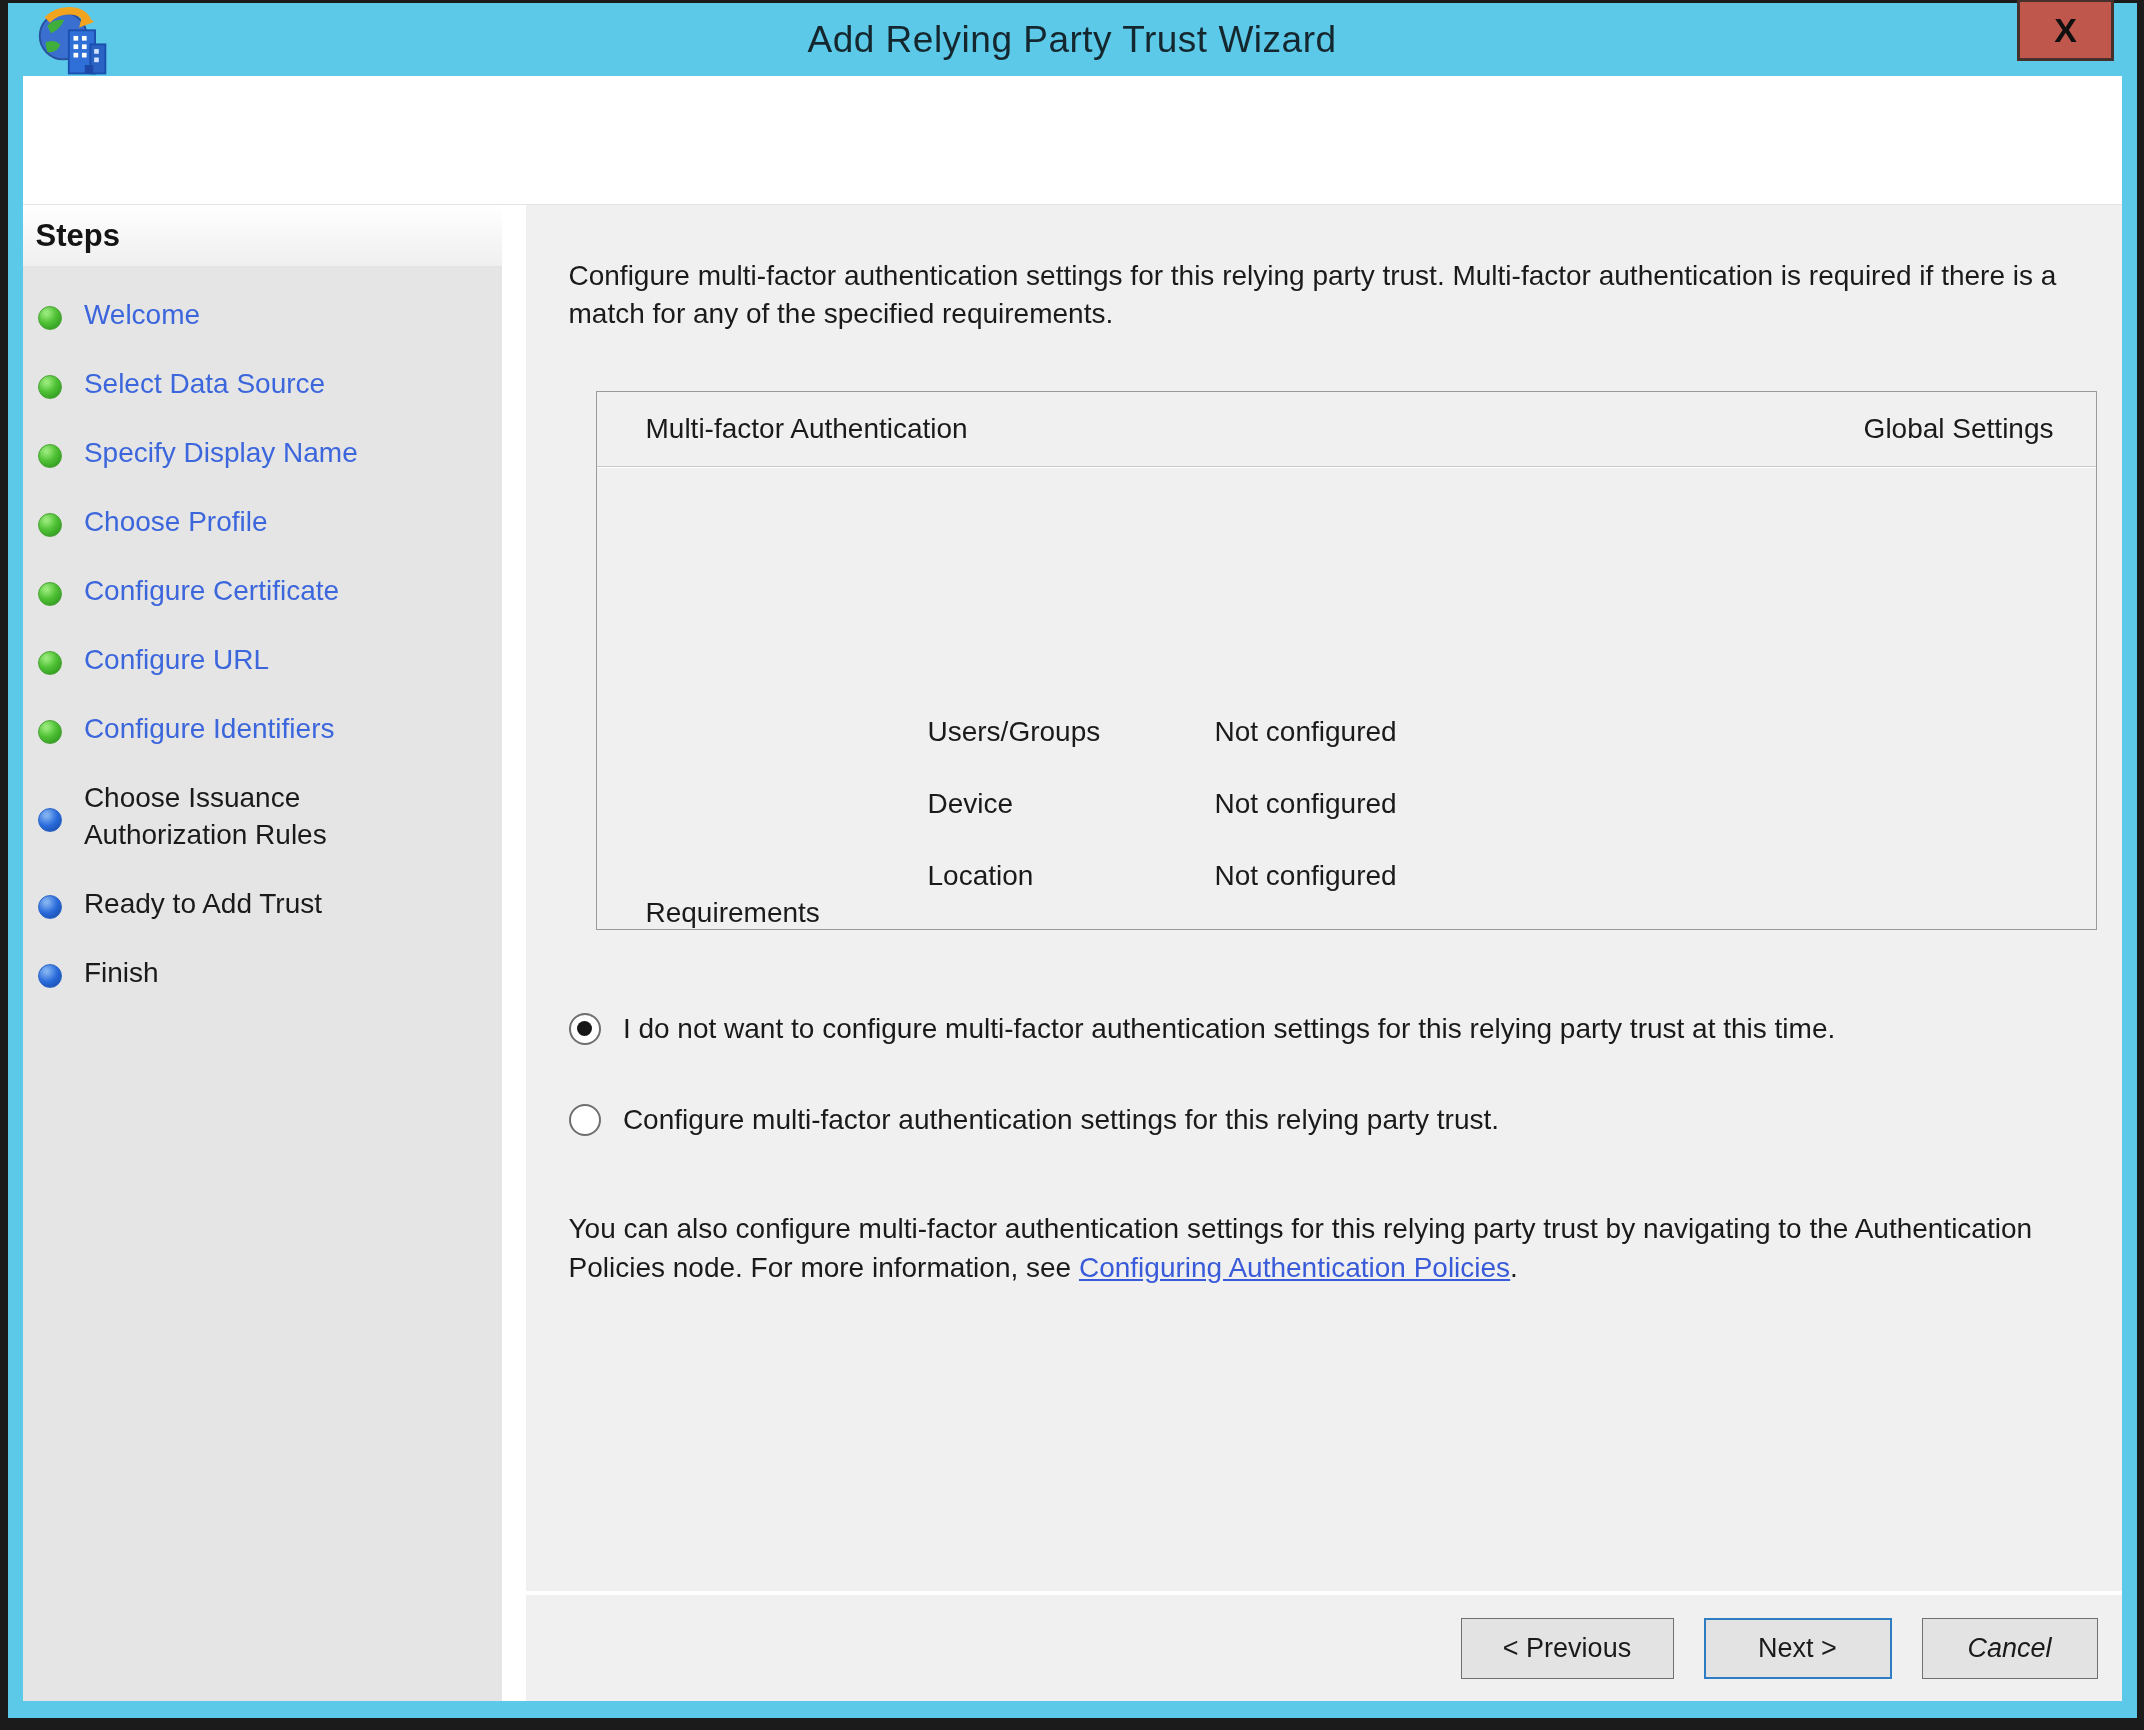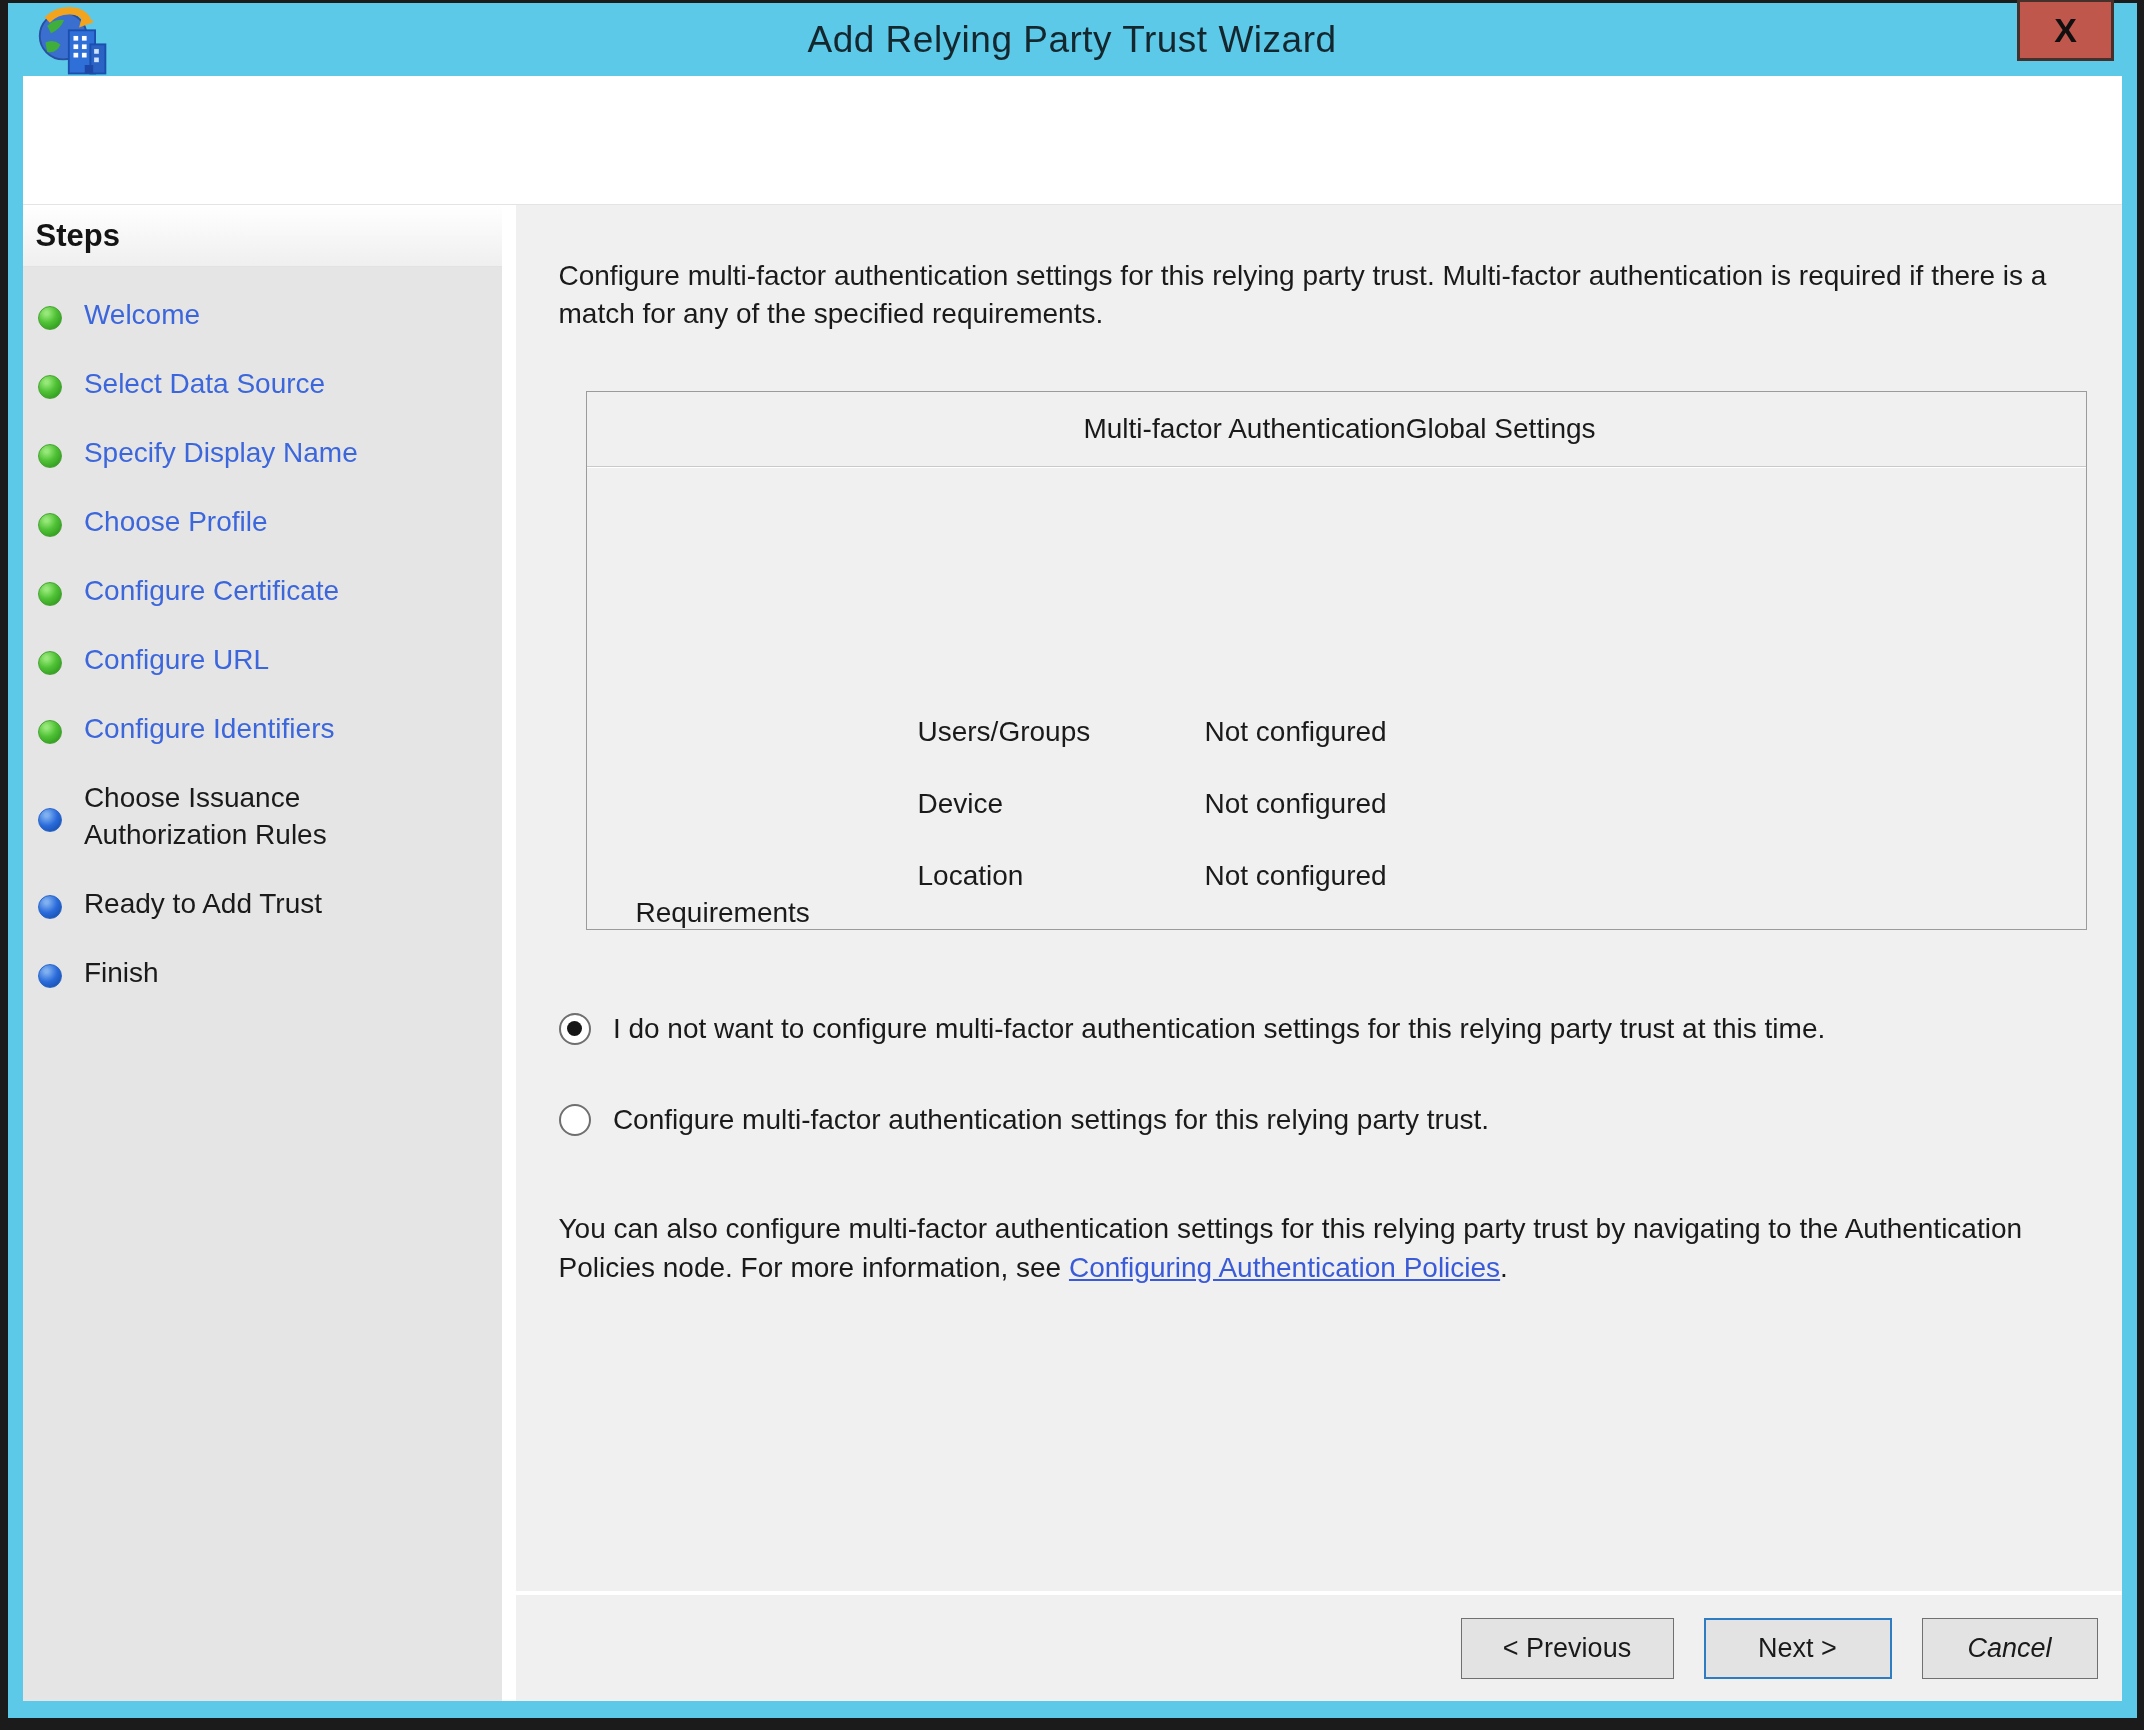--- a/index.html
+++ b/index.html
@@ -54,30 +54,30 @@
   }
   .state-upcoming .bullet {
     background:radial-gradient(circle at 34% 28%, #7fb0f0 8%, #2a6bdb 50%, #174ea9 88%);
     border:1.9px solid #2c67c8;
   }
   .step-label { font-size:28px; line-height:37px; max-width:373px; }
   .state-done .step-label { color:#3C66DC; cursor:pointer; }
   .state-current { background:#efefef; }
   .state-current .step-label, .state-upcoming .step-label { color:#1a1a1a; }
   
-  .main { flex:1; margin-left:14px; background:#f0f0f0; display:flex; flex-direction:column; min-width:0; }
+  .main { flex:1; margin-left:24px; background:#f0f0f0; display:flex; flex-direction:column; min-width:0; }
   .main-content { flex:1; padding:52px 37px 0 43px; }
   .intro { font-size:28px; line-height:38px; width:1557px; color:#1a1a1a; }
   .panel {
     margin-top:58px; margin-left:27px; width:1501px; height:539px;
     border:1.9px solid #9b9b9b; background:#f0f0f0; display:flex; flex-direction:column;
   }
   .panel-header {
     flex:none; height:75px; border-bottom:1.9px solid #c9c9c9;
-    display:flex; align-items:center; justify-content:center;
+    display:flex; align-items:center; justify-content:space-between;
     padding:0 42px 0 49px; font-size:28px;
   }
   .panel-body { flex:1; border-top:1.9px solid #ffffff; display:flex; padding:42px 0 0 49px;align-items:flex-end; }
   .req-label { flex:none; width:282px; font-size:28px; }
   .req-rows { flex:1; }
   .req-row { display:flex; margin-bottom:35px; font-size:28px; line-height:37px; }
   .req-name { flex:none; width:287px; }
   .req-value { color:#1a1a1a; }
   
   .radio-row { display:flex; align-items:center; margin-top:54px; }

